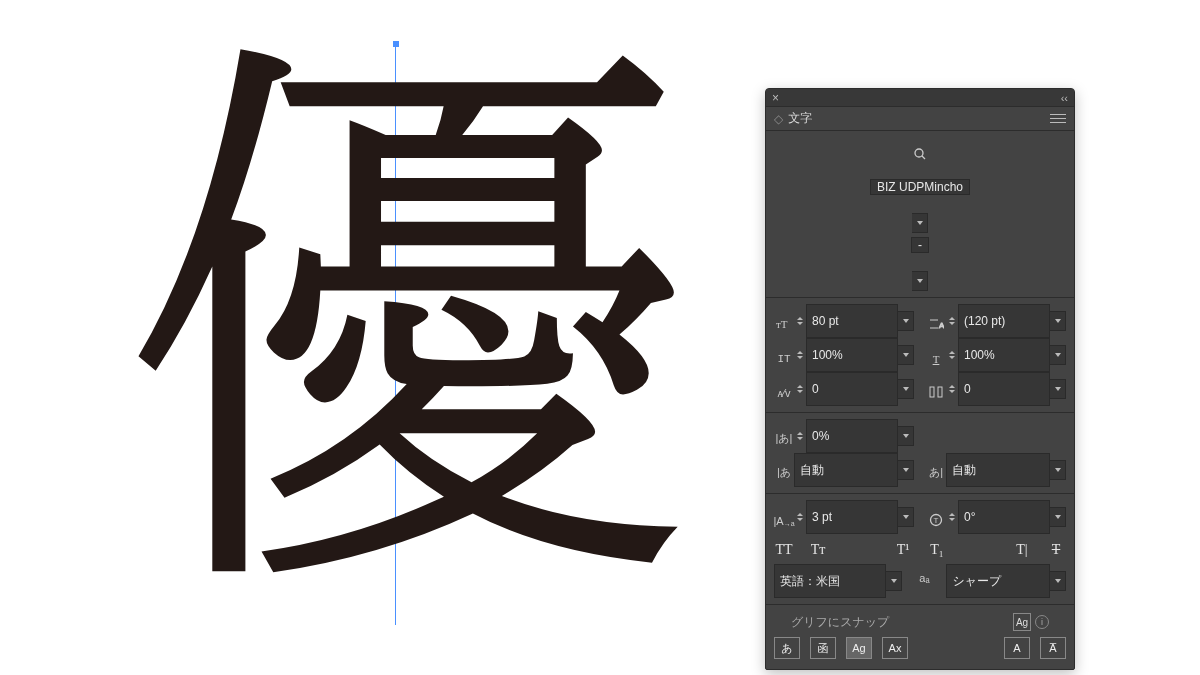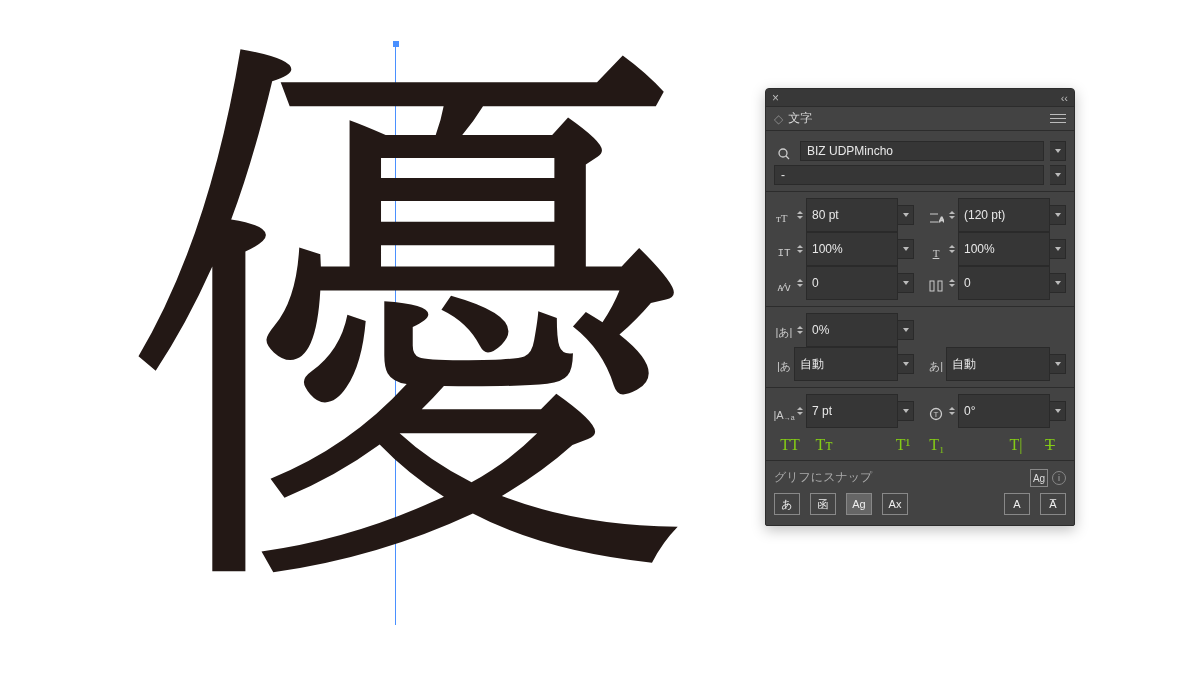--- a/index.html
+++ b/index.html
@@ -43,21 +43,21 @@
   .titlebar {
     height:24px; display:flex; align-items:center; justify-content:space-between;
     padding:0 8px; border-bottom:1px solid #2c2c2c;
   }
   .titlebar .lab { display:flex; align-items:center; gap:6px; color:#ddd; }
   .hamburger { width:16px;height:12px; position:relative; }
   .hamburger::before,.hamburger::after,.hamburger span{
     content:"";position:absolute;left:0;width:16px;height:1.5px;background:#bbb;}
   .hamburger::before{top:1px;} .hamburger span{top:5px;} .hamburger::after{top:9px;}
   .body { padding:6px 8px 10px; }
-  .row { display:flex; align-items:center; gap:6px; margin:4px 0; }
+  .row { display:flex; align-items:center; gap:18px; margin:4px 0;flex-direction:column; }
   .input {
     flex:1; height:20px; background:#363636; border:1px solid #2a2a2a;
     color:#e8e8e8; padding:0 6px; display:flex; align-items:center;
   }
   .ico { width:20px; height:20px; display:flex; align-items:flex-end; justify-content:center; color:#ccc; font-size:11px; }
   .spin {
     width:12px; height:20px; display:flex; flex-direction:column; justify-content:center;
   }
   .spin::before,.spin::after{
     content:""; width:0;height:0; border-left:3px solid transparent;border-right:3px solid transparent; margin:1px auto;}
@@ -68,23 +68,23 @@
     display:flex; align-items:center; padding:16px 5px; min-width:46px;
   }
   .chev {
     width:16px; height:20px; background:#363636; border:1px solid #2a2a2a; border-left:none;
     display:flex; align-items:center; justify-content:center;
   }
   .chev::after{ content:""; width:0;height:0; border-left:3px solid transparent;border-right:3px solid transparent; border-top:4px solid #bbb;}
   .pair { display:flex; gap:12px; }
   .half { flex:1; display:flex; align-items:center; }
   .sep { height:1px; background:#2c2c2c; margin:6px -8px; }
-  .tyrow { display:flex; gap:14px; margin:8px 6px 4px; color:#84cc16; font-size:16px; }
+  .tyrow { display:flex; gap:14px; margin:8px 0 4px; color:#e5e5e5; font-size:14px; }
   .tyrow span { min-width:20px; text-align:center; font-family: "Times New Roman", serif; }
-  .footer-snap { display:flex; justify-content:space-between; align-items:flex-start; color:#aaa; margin:8px 0 6px;}
+  .footer-snap { display:flex; justify-content:space-between; align-items:center; color:#aaa; margin:8px 17px 6px;}
   .snapicons { display:flex; gap:4px; align-items:center; }
   .sq { width:18px;height:18px; border:1px solid #888; display:flex;align-items:center;justify-content:center; color:#ddd; font-size:10px;}
   .iconrow { display:flex; gap:10px; margin-top:4px; }
   .ibox { width:26px;height:22px; border:1px solid #888; display:flex;align-items:center;justify-content:center; color:#eee; font-size:11px;}
   .ibox.sel { background:#666; }
   svg { display:block; }
   .search-ico svg, .circleT svg { stroke:#ccc; fill:none; stroke-width:1.3; }
 </style>
 </head>
 <body>
@@ -213,21 +213,21 @@
         <div class="chev"></div>
       </div>
     </div>
 
     <div class="sep"></div>
 
     <div class="pair">
       <div class="half">
         <span class="ico">|A<span style="font-size:7px">→a</span></span>
         <span class="spin"></span>
-        <div class="valbox">7 pt</div>
+        <div class="valbox">3 pt</div>
         <div class="chev"></div>
       </div>
       <div class="half">
         <span class="ico circleT">
           <svg width="14" height="14" viewBox="0 0 14 14">
               <circle cx="7" cy="7" r="5.5"></circle>
               <text x="4.5" y="10" font-size="8" fill="#ccc" stroke="none">T</text>
             </svg>
         </span>
         <span class="spin"></span>
@@ -240,20 +240,31 @@
       <span>TT</span>
       <span>Tᴛ</span>
       <span style="flex:1"></span>
       <span>T¹</span>
       <span>T₁</span>
       <span style="flex:1"></span>
       <span>T|</span>
       <span style="text-decoration:line-through">T</span>
     </div>
 
+    <div class="pair" style="margin-top:6px">
+      <div class="half" style="flex:0 0 44%;">
+        <div class="valbox">英語：米国</div>
+        <div class="chev"></div>
+      </div>
+      <span class="ico">aₐ</span>
+      <div class="half">
+        <div class="valbox">シャープ</div>
+        <div class="chev"></div>
+      </div>
+    </div>
 
     <div class="sep"></div>
 
     <div class="footer-snap">
       <span>グリフにスナップ</span>
       <div class="snapicons">
         <span class="sq">Ag</span>
         <span style="border:1px solid #888;border-radius:50%;width:14px;height:14px;display:flex;align-items:center;justify-content:center;font-size:9px">i</span>
       </div>
     </div>

